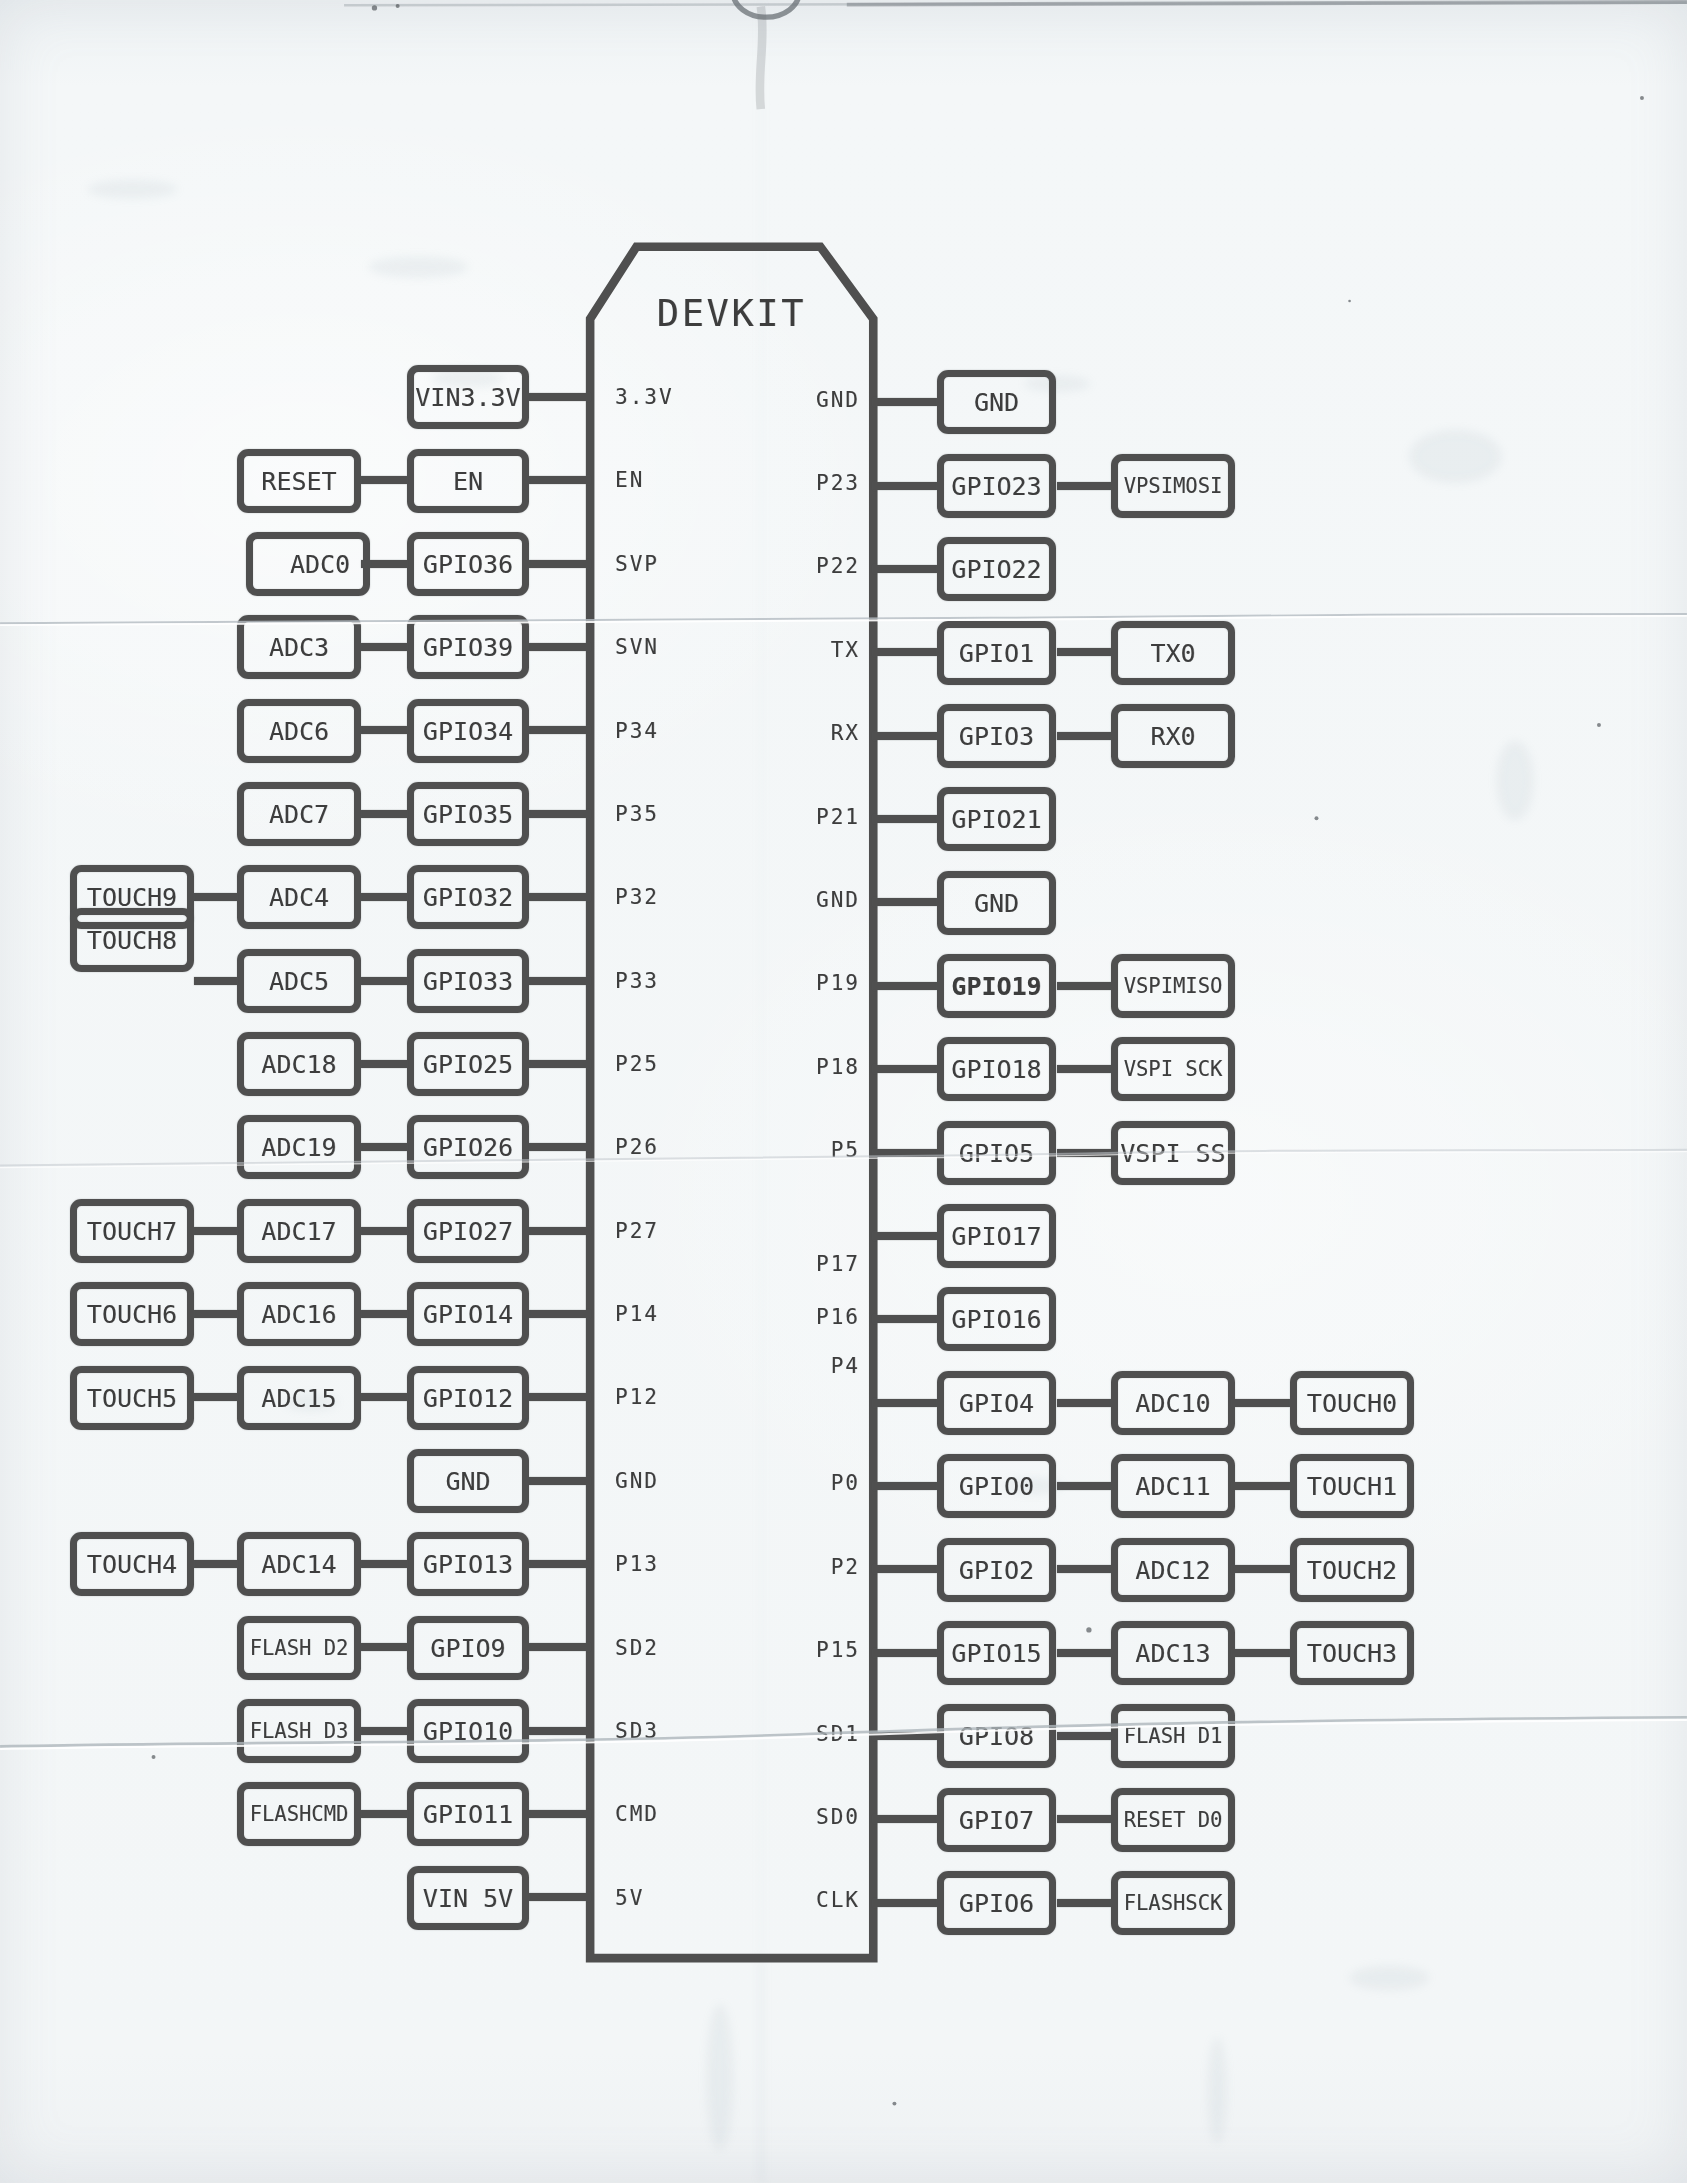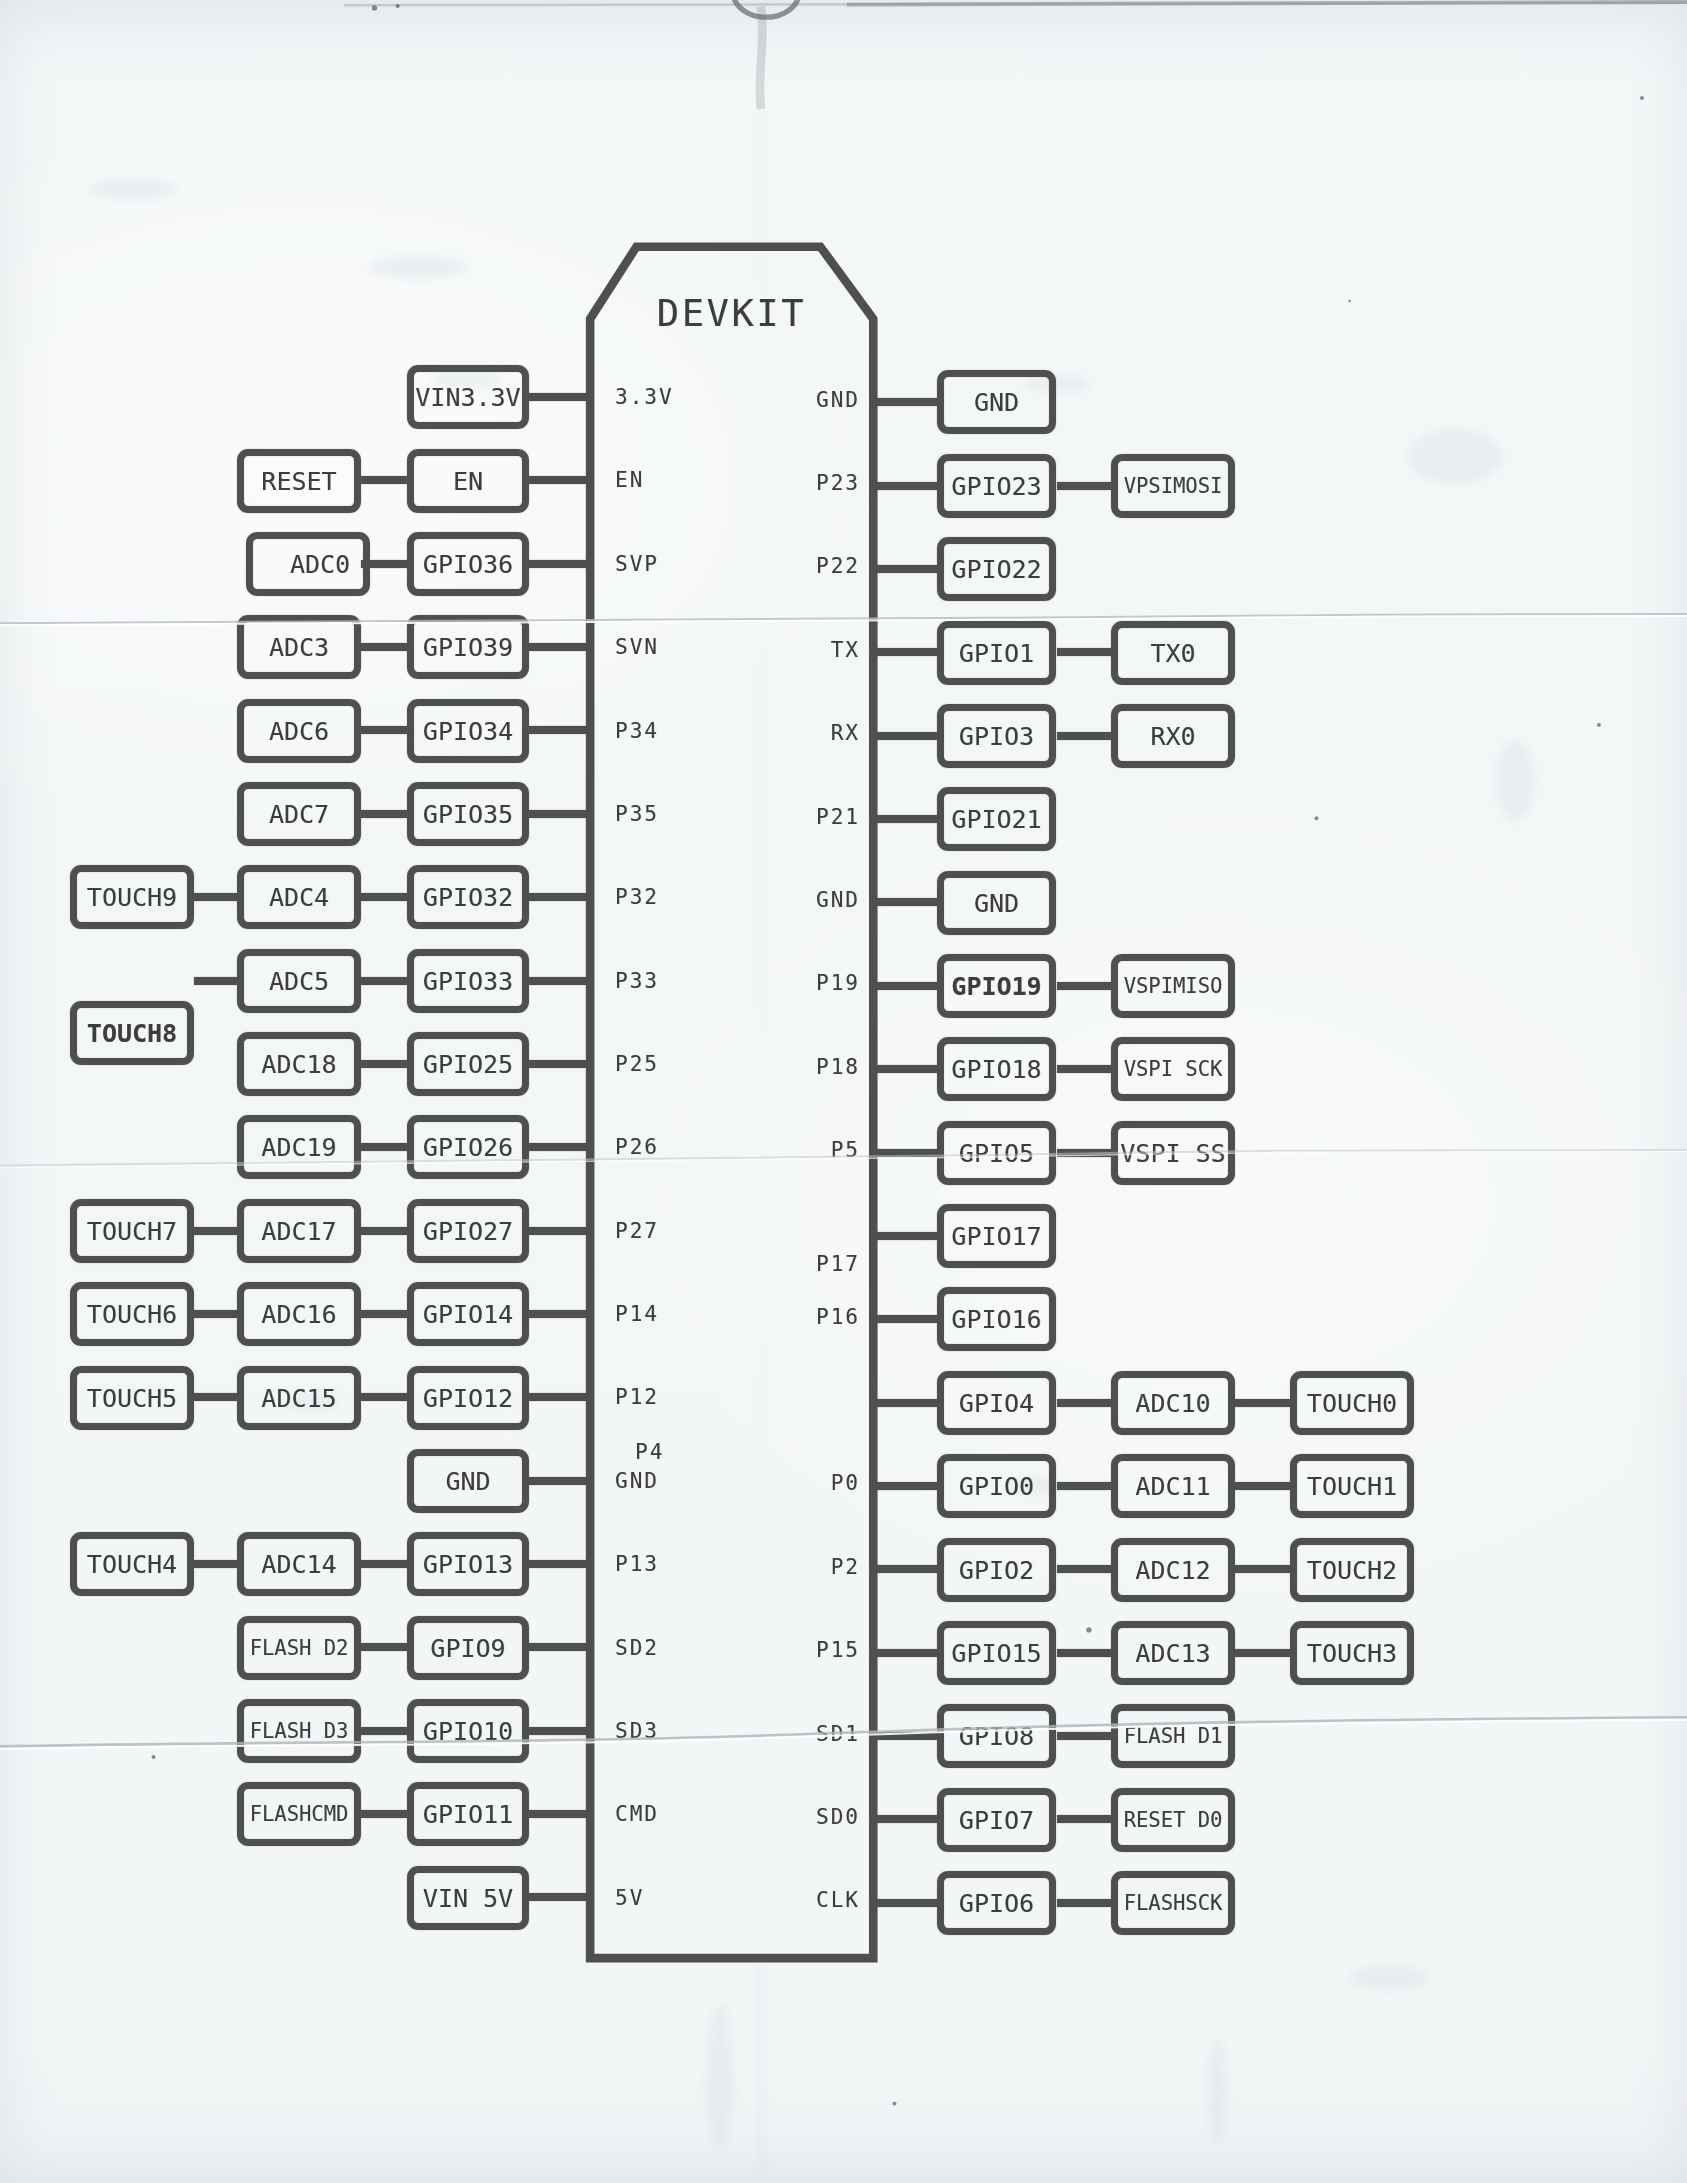--- a/index.html
+++ b/index.html
@@ -109,21 +109,21 @@
       <div class="wire" style="left: 361px; top: 893px; width: 46px;"></div>
       <div class="box" style="left: 237px; top: 865px; width: 124px;">ADC4</div>
       <div class="wire" style="left: 194px; top: 893px; width: 43px;"></div>
       <div class="box" style="left: 70px; top: 865px; width: 124px;">TOUCH9</div>
       <div class="pin" style="left: 615px; top: 963px; width: 225px; text-align: left;">P33</div>
       <div class="wire" style="left: 529px; top: 977px; width: 61px;"></div>
       <div class="box" style="left: 407px; top: 949px; width: 122px;">GPIO33</div>
       <div class="wire" style="left: 361px; top: 977px; width: 46px;"></div>
       <div class="box" style="left: 237px; top: 949px; width: 124px;">ADC5</div>
       <div class="wire" style="left: 194px; top: 977px; width: 43px;"></div>
-      <div class="box" style="left: 70px; top: 1001px; width: 124px; font-weight: bold;">TOUCH8</div>
+      <div class="box" style="left: 70px; top: 908px; width: 124px;">TOUCH8</div>
       <div class="pin" style="left: 615px; top: 1046px; width: 225px; text-align: left;">P25</div>
       <div class="wire" style="left: 529px; top: 1060px; width: 61px;"></div>
       <div class="box" style="left: 407px; top: 1032px; width: 122px;">GPIO25</div>
       <div class="wire" style="left: 361px; top: 1060px; width: 46px;"></div>
       <div class="box" style="left: 237px; top: 1032px; width: 124px;">ADC18</div>
       <div class="pin" style="left: 615px; top: 1129px; width: 225px; text-align: left;">P26</div>
       <div class="wire" style="left: 529px; top: 1143px; width: 61px;"></div>
       <div class="box" style="left: 407px; top: 1115px; width: 122px;">GPIO26</div>
       <div class="wire" style="left: 361px; top: 1143px; width: 46px;"></div>
       <div class="box" style="left: 237px; top: 1115px; width: 124px;">ADC19</div>
@@ -217,21 +217,21 @@
       <div class="wire" style="left: 873px; top: 1149px; width: 64px;"></div>
       <div class="box" style="left: 937px; top: 1121px; width: 119px;">GPIO5</div>
       <div class="wire" style="left: 1057px; top: 1149px; width: 55px;"></div>
       <div class="box" style="left: 1111px; top: 1121px; width: 124px;">VSPI SS</div>
       <div class="pin" style="left: 635px; top: 1215px; width: 225px; text-align: right; margin-top: 31px;">P17</div>
       <div class="wire" style="left: 873px; top: 1232px; width: 64px;"></div>
       <div class="box" style="left: 937px; top: 1204px; width: 119px;">GPIO17</div>
       <div class="pin" style="left: 635px; top: 1299px; width: 225px; text-align: right;">P16</div>
       <div class="wire" style="left: 873px; top: 1315px; width: 64px;"></div>
       <div class="box" style="left: 937px; top: 1287px; width: 119px;">GPIO16</div>
-      <div class="pin" style="left: 635px; top: 1434px; width: 225px; text-align: left;">P4</div>
+      <div class="pin" style="left: 635px; top: 1348px; width: 225px; text-align: right;">P4</div>
       <div class="wire" style="left: 873px; top: 1399px; width: 64px;"></div>
       <div class="box" style="left: 937px; top: 1371px; width: 119px;">GPIO4</div>
       <div class="wire" style="left: 1057px; top: 1399px; width: 55px;"></div>
       <div class="box" style="left: 1111px; top: 1371px; width: 124px;">ADC10</div>
       <div class="wire" style="left: 1232px; top: 1399px; width: 58px;"></div>
       <div class="box" style="left: 1290px; top: 1371px; width: 124px;">TOUCH0</div>
       <div class="pin" style="left: 635px; top: 1465px; width: 225px; text-align: right;">P0</div>
       <div class="wire" style="left: 873px; top: 1482px; width: 64px;"></div>
       <div class="box" style="left: 937px; top: 1454px; width: 119px;">GPIO0</div>
       <div class="wire" style="left: 1057px; top: 1482px; width: 55px;"></div>

